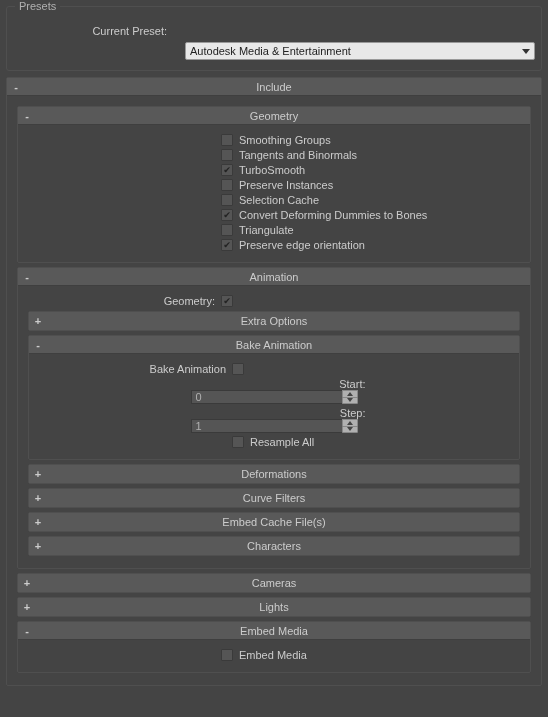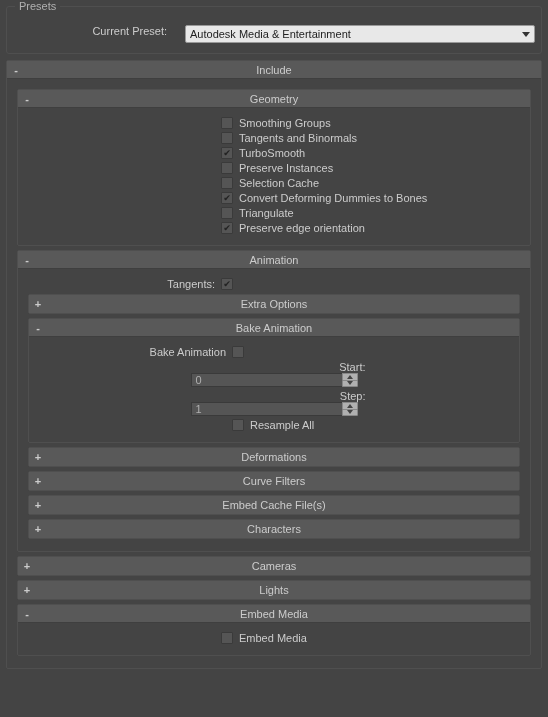--- a/index.html
+++ b/index.html
@@ -66,20 +66,21 @@
     flex: 1;
     height: 18px;
     background: var(--select-bg);
     color: var(--select-text);
     border: 1px solid #999;
     border-radius: 2px;
     display: flex;
     align-items: center;
     justify-content: space-between;
     padding: 0 4px;
+    margin-top: 17px;
   }
   .select .caret {
     width: 0; height: 0;
     border-left: 4px solid transparent;
     border-right: 4px solid transparent;
     border-top: 5px solid #333;
   }
 
   .section {
     border: 1px solid var(--fieldset-border);
@@ -273,21 +274,21 @@
       </div>
 
       <div class="section nested">
         <div class="section-header">
           <span class="section-toggle">-</span>
           <span class="section-title">Animation</span>
         </div>
         <div class="section-body">
 
           <div class="rl-row">
-            <span class="rl-label">Tangents:</span>
+            <span class="rl-label">Geometry:</span>
             <span class="cb-box checked"></span>
           </div>
 
           <div class="section nested">
             <div class="section-header collapsed">
               <span class="section-toggle">+</span>
               <span class="section-title">Extra Options</span>
             </div>
           </div>
 

